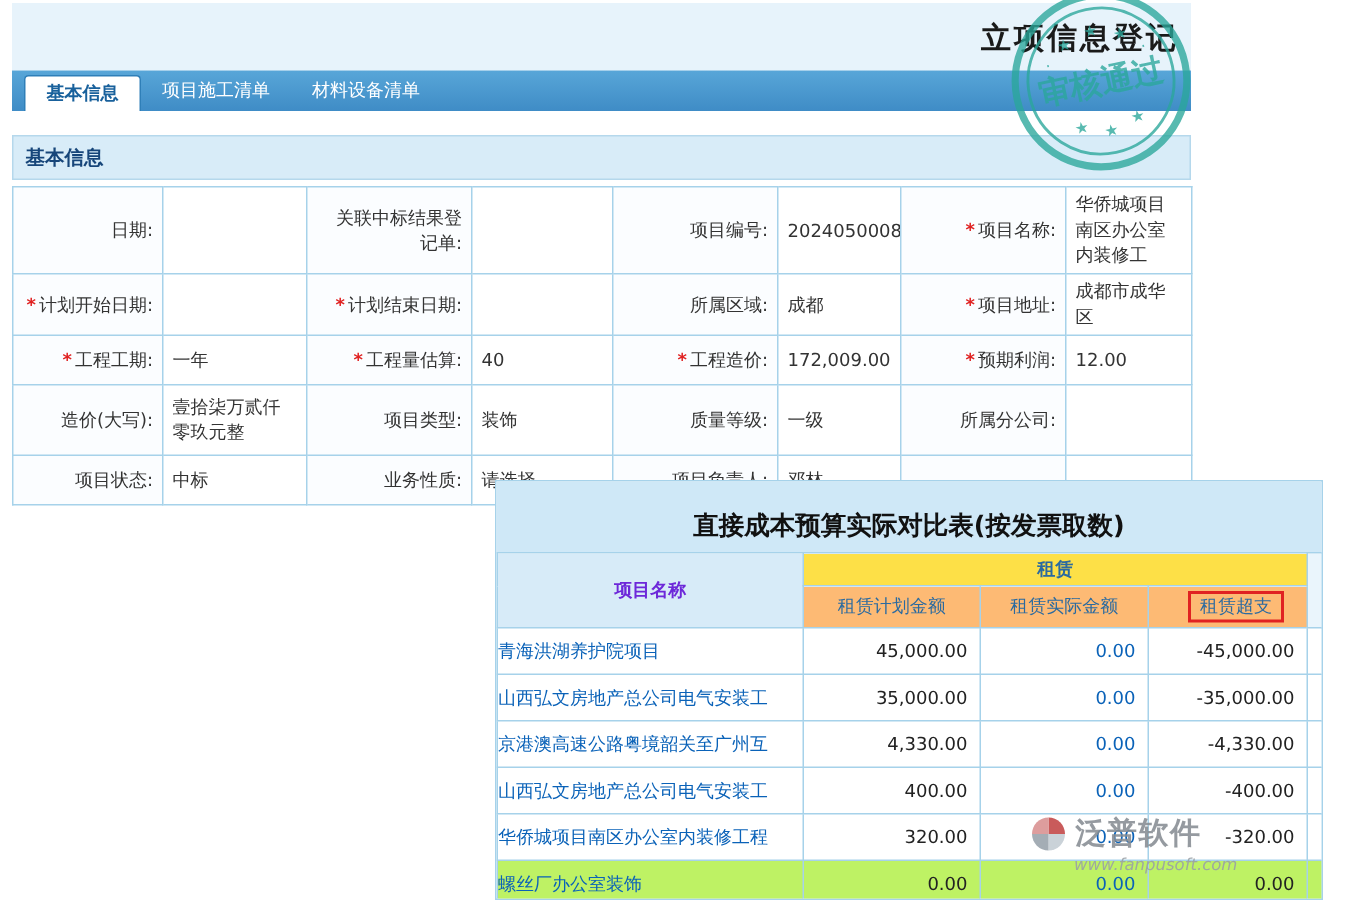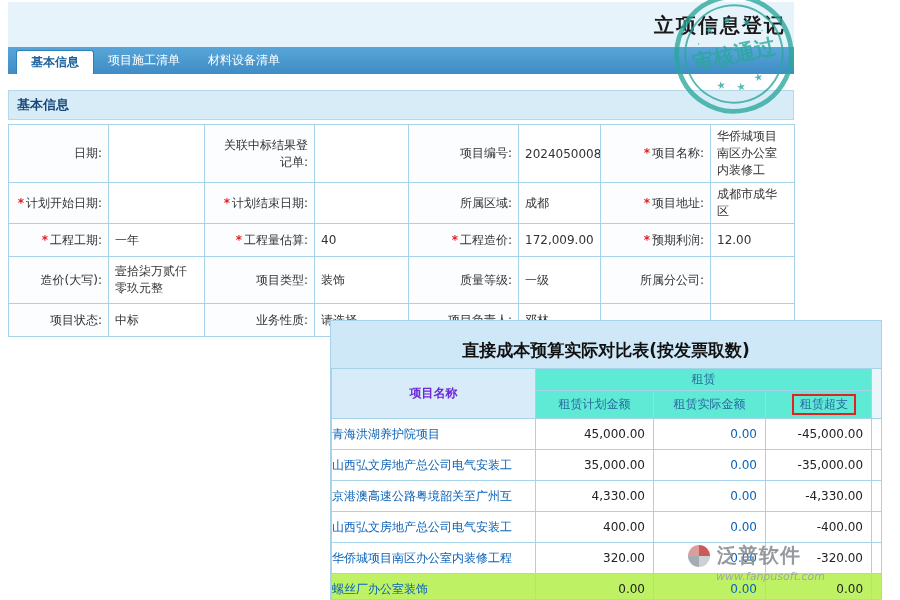--- a/index.html
+++ b/index.html
@@ -111,22 +111,22 @@
     border-collapse:collapse;
     table-layout:fixed;
     font-size:12px;
   }
   table.cost th, table.cost td {
     border:1px solid #a6d2ea;
     overflow:hidden;
     white-space:nowrap;
   }
   th.name-h { background:#d7ebf8; color:#6d28d9; font-weight:bold; }
-  th.group-h { background:#5eead4; color:#2a6aa0; font-weight:normal; height:22px; }
-  th.sub-h { background:#5eead4; color:#2a6aa0; font-weight:normal; height:28px; }
+  th.group-h { background:#fde047; color:#2a6aa0; font-weight:bold; height:22px; }
+  th.sub-h { background:#fdba74; color:#2a6aa0; font-weight:normal; height:28px; }
   .red-box {
     display:inline-block;
     border:2px solid #e02222;
     padding:0 6px;
     line-height:17px;
     color:#2a6aa0;
     margin-left:11px;
   }
   table.cost tbody tr { height:31px; }
   td.c-name { color:#0a62b8; text-align:left; cursor:pointer; }

